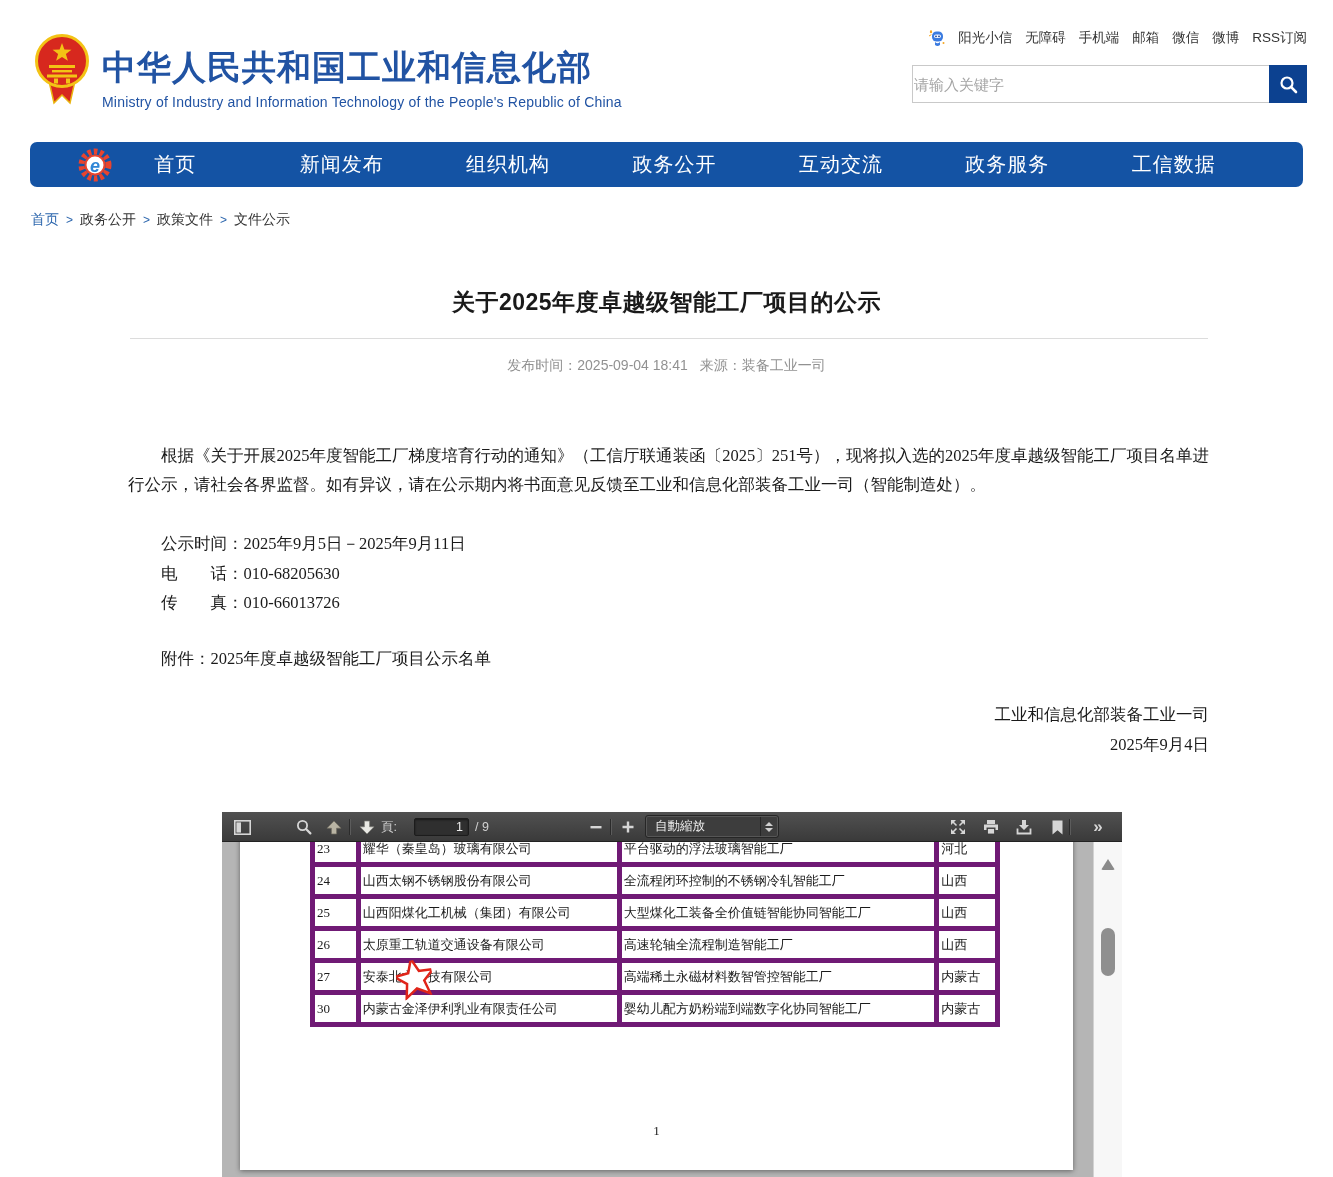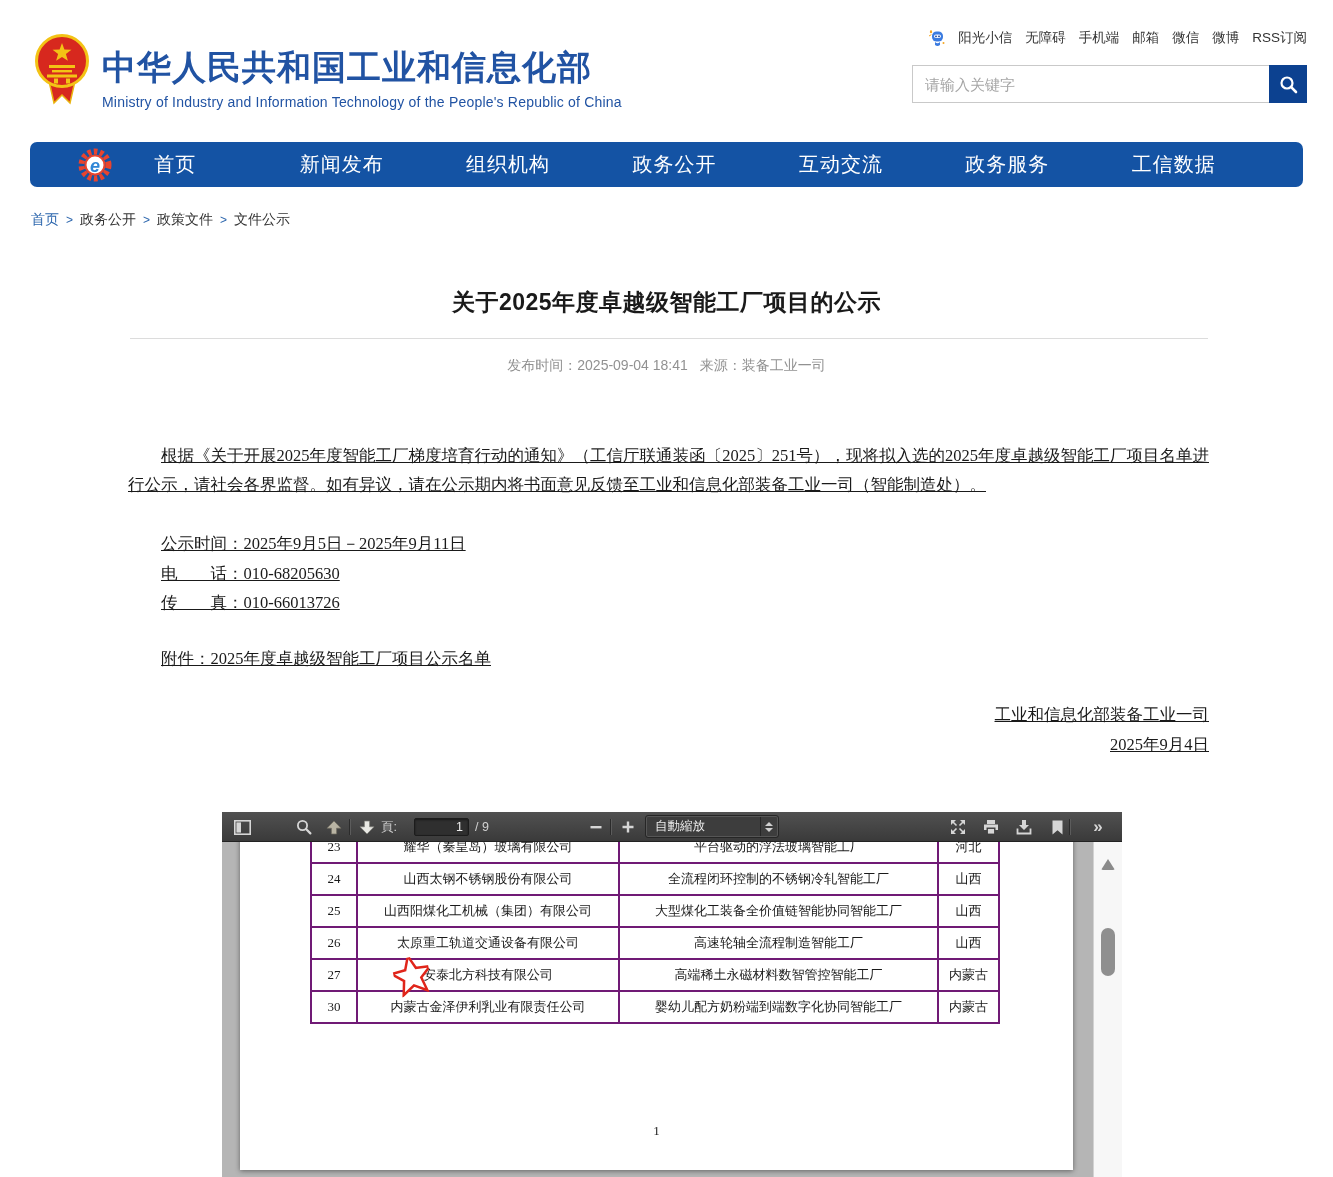--- a/index.html
+++ b/index.html
@@ -13,40 +13,40 @@
   .emblem { width:54px; height:78px; margin-top:2px; }
   .brand-text { margin-left:13px; }
   .site-title { font-size:34px; font-weight:bold; color:#2153a3; letter-spacing:1px; line-height:40px; margin-top:4px;}
   .site-sub { font-size:14px; color:#2153a3; margin-top:7px; letter-spacing:0.2px; }
 
   .quick-links { position:absolute; top:29px; right:26px; display:flex; align-items:center; gap:13px;
     font-size:13.5px; color:#333; }
   .robot-ico { width:17px; height:18px; display:block; }
 
   .search-wrap { position:absolute; top:65px; left:912px; width:395px; height:38px; display:flex; }
-  .search-input { flex:1; border:1px solid #c9c9c9; border-right:none; font-size:15px; padding:0 12px;
+  .search-input { flex:1; border:1px solid #c9c9c9; border-right:none; font-size:15px; padding:0 1px;
     color:#333; outline:none; }
   .search-input::placeholder { color:#a5a5a5; }
   .search-btn { width:38px; height:38px; background:#0c4190; border:none; cursor:pointer;
     display:flex; align-items:center; justify-content:center; }
 
   
   .nav { position:absolute; left:30px; top:142px; width:1273px; height:45px; background:#1453a4;
     border-radius:7px; }
   .nav-logo { position:absolute; left:45px; top:3px; width:40px; height:40px; }
   .nav-items { position:absolute; left:62px; right:46px; top:0; height:45px; display:flex; }
   .nav-item { flex:1; text-align:center; line-height:45px; color:#fff; font-size:20px; letter-spacing:1px;}
 
   
   .breadcrumb { position:absolute; left:31px; top:211px; font-size:14px; color:#333; }
   .crumb-link { color:#2c66ad; }
   .crumb-sep { color:#2c66ad; margin:0 7px; font-size:12px; }
 
   
-  .art-serif { font-family:"Liberation Serif","DejaVu Serif",serif;text-decoration:underline; }
+  .art-serif { font-family:"Liberation Serif","DejaVu Serif",serif; }
   .art-title { position:absolute; left:0; right:0; top:287px; text-align:center;
     font-size:23px; font-weight:bold; color:#1a1a1a; letter-spacing:0.5px; }
   .art-divider { position:absolute; left:130px; top:338px; width:1078px; height:1px; background:#dcdcdc; }
   .art-meta { position:absolute; left:0; right:0; top:357px; text-align:center; font-size:14px; color:#919191; }
   .art-meta span { margin:2px 4px; }
   .art-body { position:absolute; left:128px; top:441px; width:1081px; font-size:16.5px; color:#1a1a1a;
     line-height:29px; }
   .art-body p.lead { text-indent:2em; text-align:justify; }
   .art-lines { margin-top:30px; }
   .art-lines div { text-indent:2em; line-height:29.5px; }
@@ -75,21 +75,21 @@
   .zs-spin i { display:block; width:0; height:0; border-left:4px solid transparent; border-right:4px solid transparent; }
   .zs-up { border-bottom:4px solid #cfcfcf; }
   .zs-down { border-top:4px solid #cfcfcf; }
   .tb-more { color:#d6d6d6; font-size:17px; font-weight:bold; }
 
   .pdf-body { position:absolute; left:0; right:0; top:30px; bottom:0; background:#b5b5b5; overflow:hidden; }
   .pdf-page { position:absolute; left:18px; top:-12px; width:833px; height:340px; background:#fff;
     box-shadow:0 1px 5px rgba(0,0,0,.45); }
   .doc-table { position:absolute; left:70px; top:0; width:690px; border-collapse:collapse;
     font-family:"Liberation Serif","DejaVu Serif",serif; font-size:13px; color:#1a1a1a; }
-  .doc-table td { border:2px solid #701a75; height:32px; text-align:center; vertical-align:middle;
+  .doc-table td { border:5px solid #701a75; height:32px; vertical-align:middle;
     padding:0 2px; }
   .doc-table td.c-comp { position:relative; }
   .star-wrap { position:absolute; left:36px; top:-3px; width:36px; height:38px; z-index:3;
     transform:rotate(-12deg); }
   .pg-num { position:absolute; left:0; right:0; top:293px; text-align:center;
     font-family:"Liberation Serif","DejaVu Serif",serif; font-size:13px; color:#222; }
 
   .pdf-scrollbar { position:absolute; right:0; top:0; bottom:0; width:29px; background:#f7f7f7;
     border-left:1px solid #d2d2d2; }
   .sb-up { position:absolute; left:7px; top:17px; width:0; height:0; border-left:7px solid transparent;

